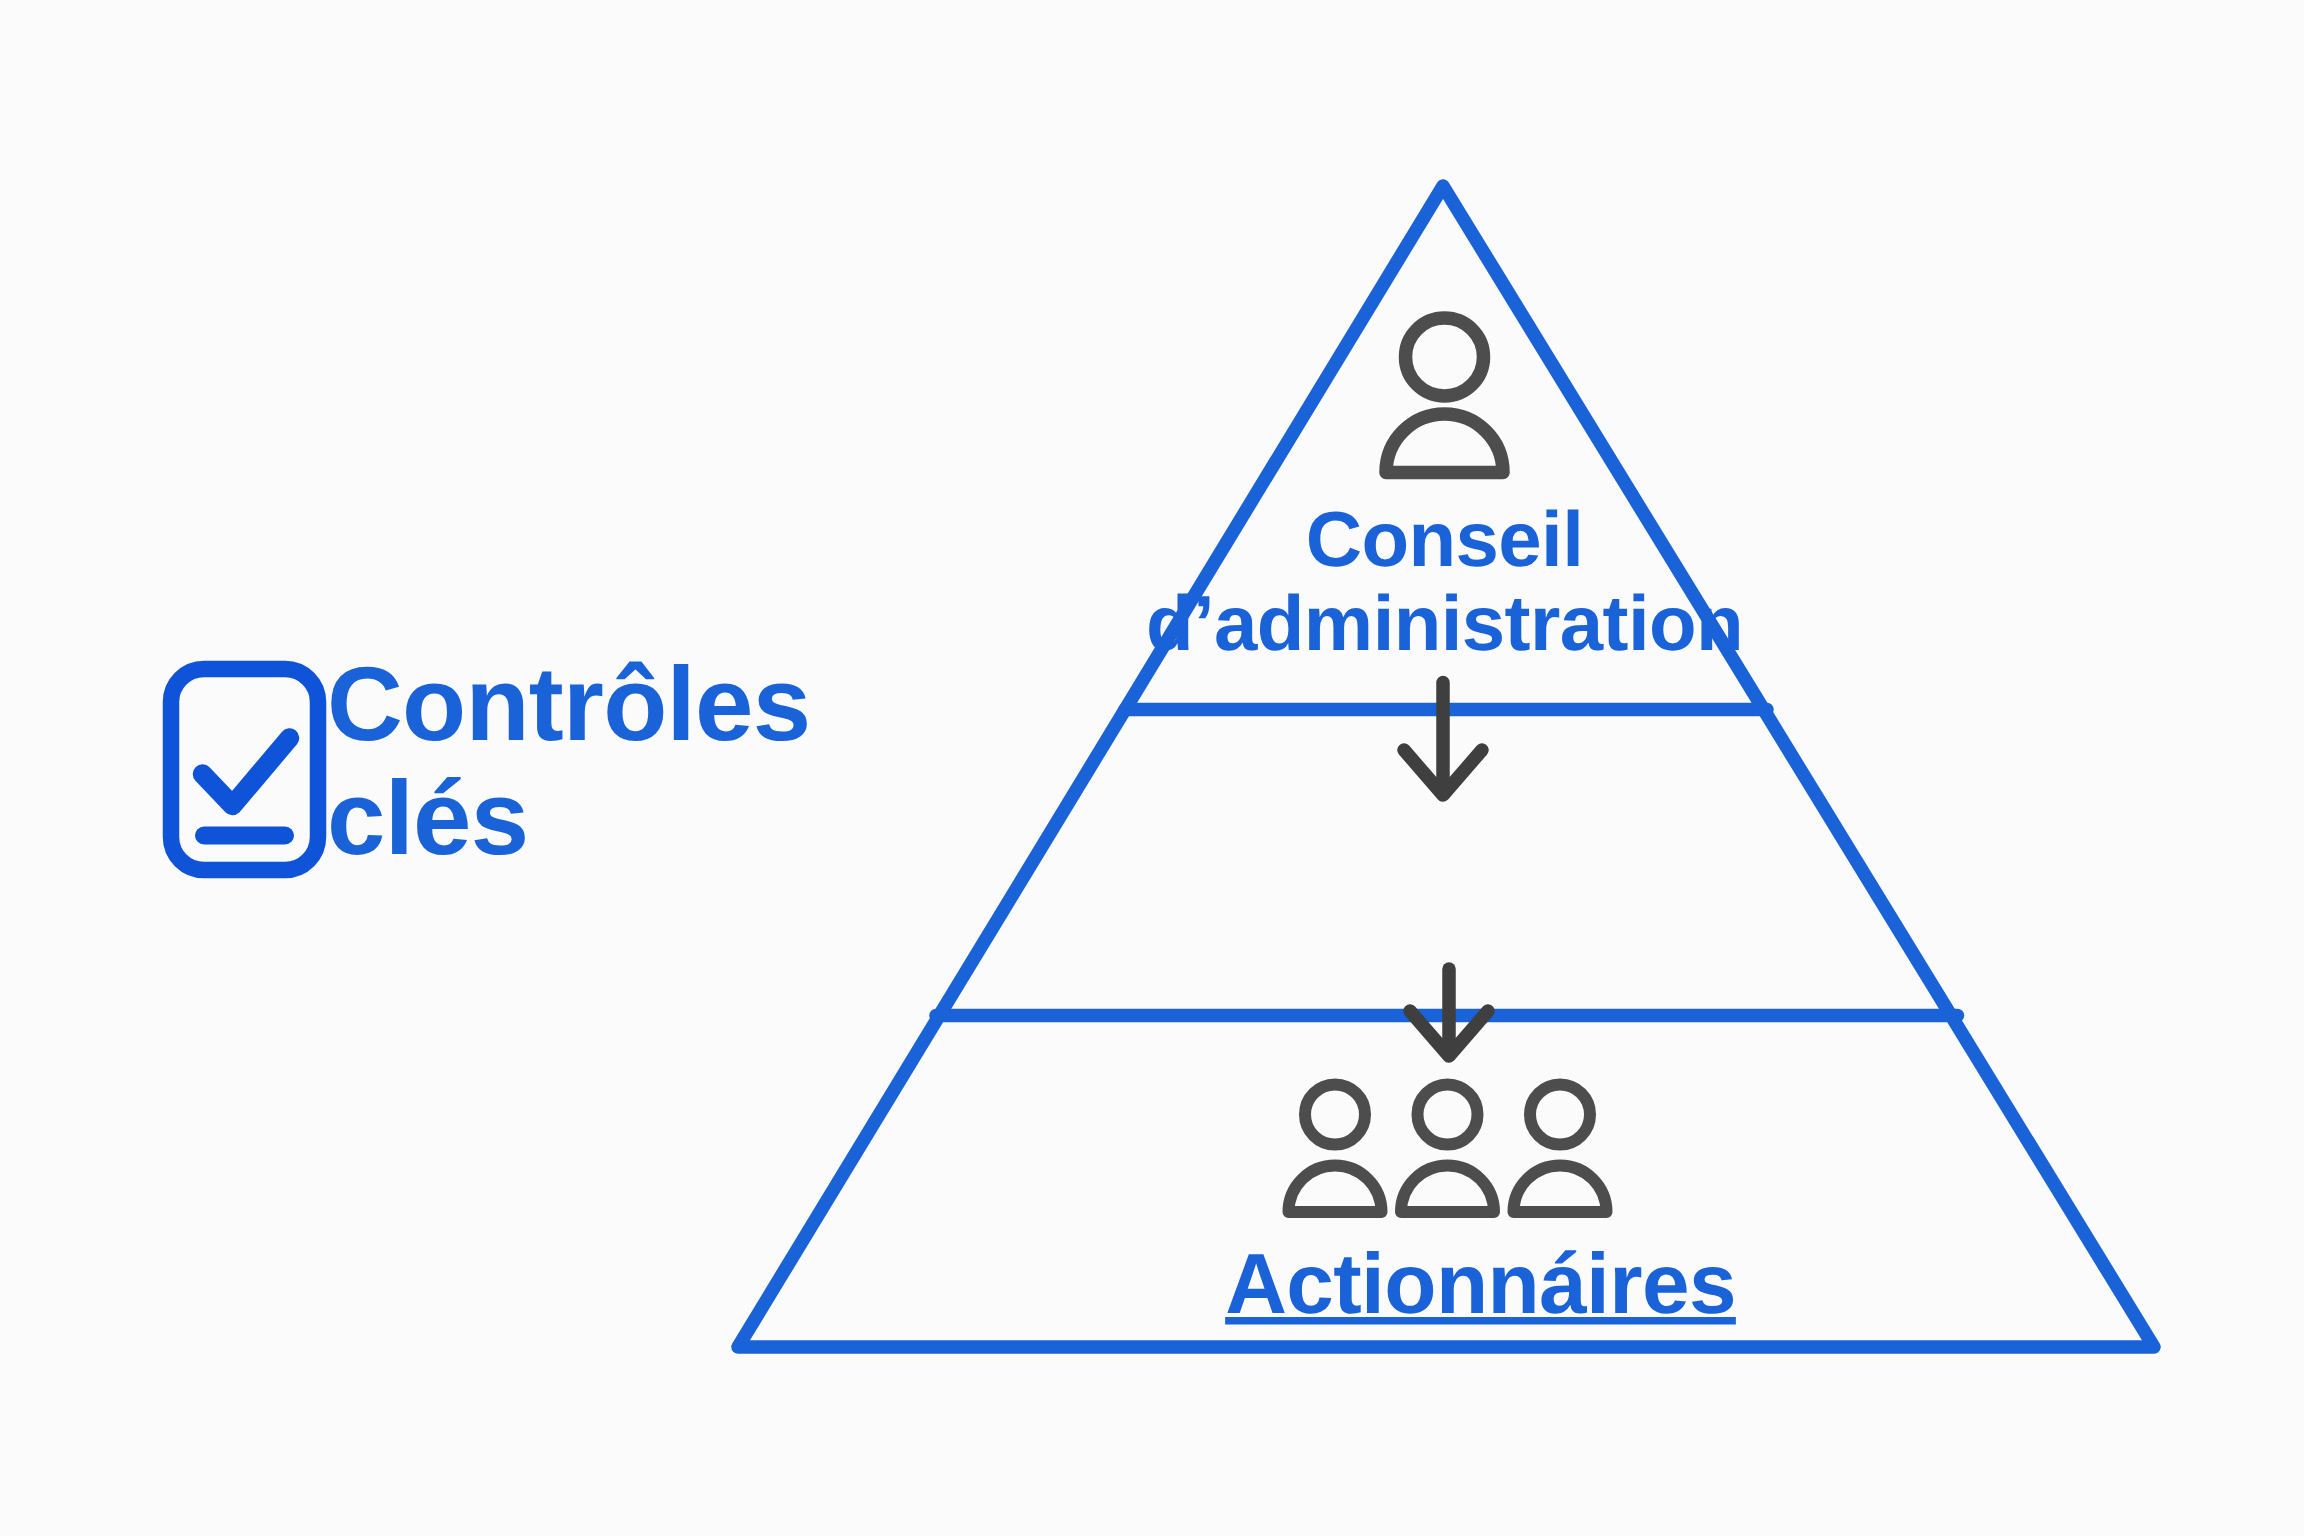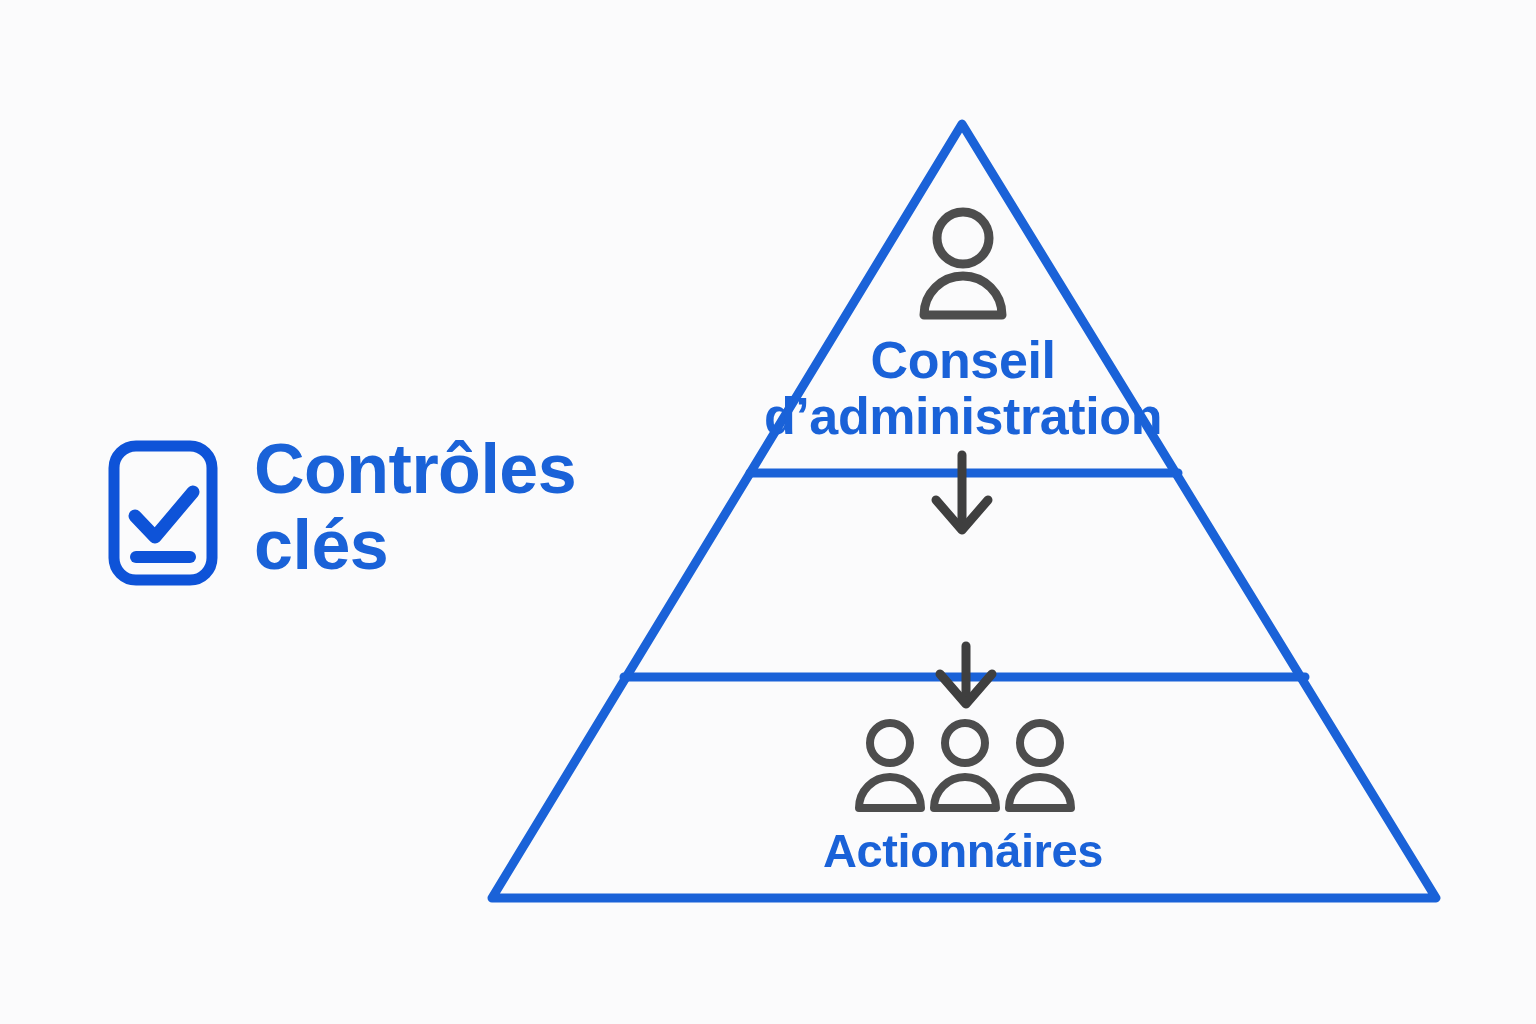--- a/index.html
+++ b/index.html
@@ -24,21 +24,20 @@
   }
 
   
   .legend {
     position: absolute;
     left: 108px;
     top: 432px;
     display: flex;
     flex-direction: row;
     align-items: flex-start;
-    gap: 36px;
   }
   .legend-icon {
     width: 110px;
     height: 146px;
     flex: 0 0 auto;
     margin-top: 8px;
   }
   .legend-label {
     color: #1a62d8;
     font-size: 70px;
@@ -76,24 +75,25 @@
     font-size: 52px;
     white-space: pre-line;
   }
   #tier-label-1 {
     left: 633px;
     top: 578px;
     width: 660px;
     font-size: 50px;
   }
   #tier-label-2 {
-    left: 633px;
+    left: 657px;
     top: 826px;
     width: 660px;
-    font-size: 47px;
+    font-size: 57px;
+    text-decoration: underline;
   }
 
   
   .people-icon {
     position: absolute;
   }
   #people-icon-top { left: 908px; top: 205px; }
   #people-icon-bottom { left: 850px; top: 718px; }
 </style>
 </head>

